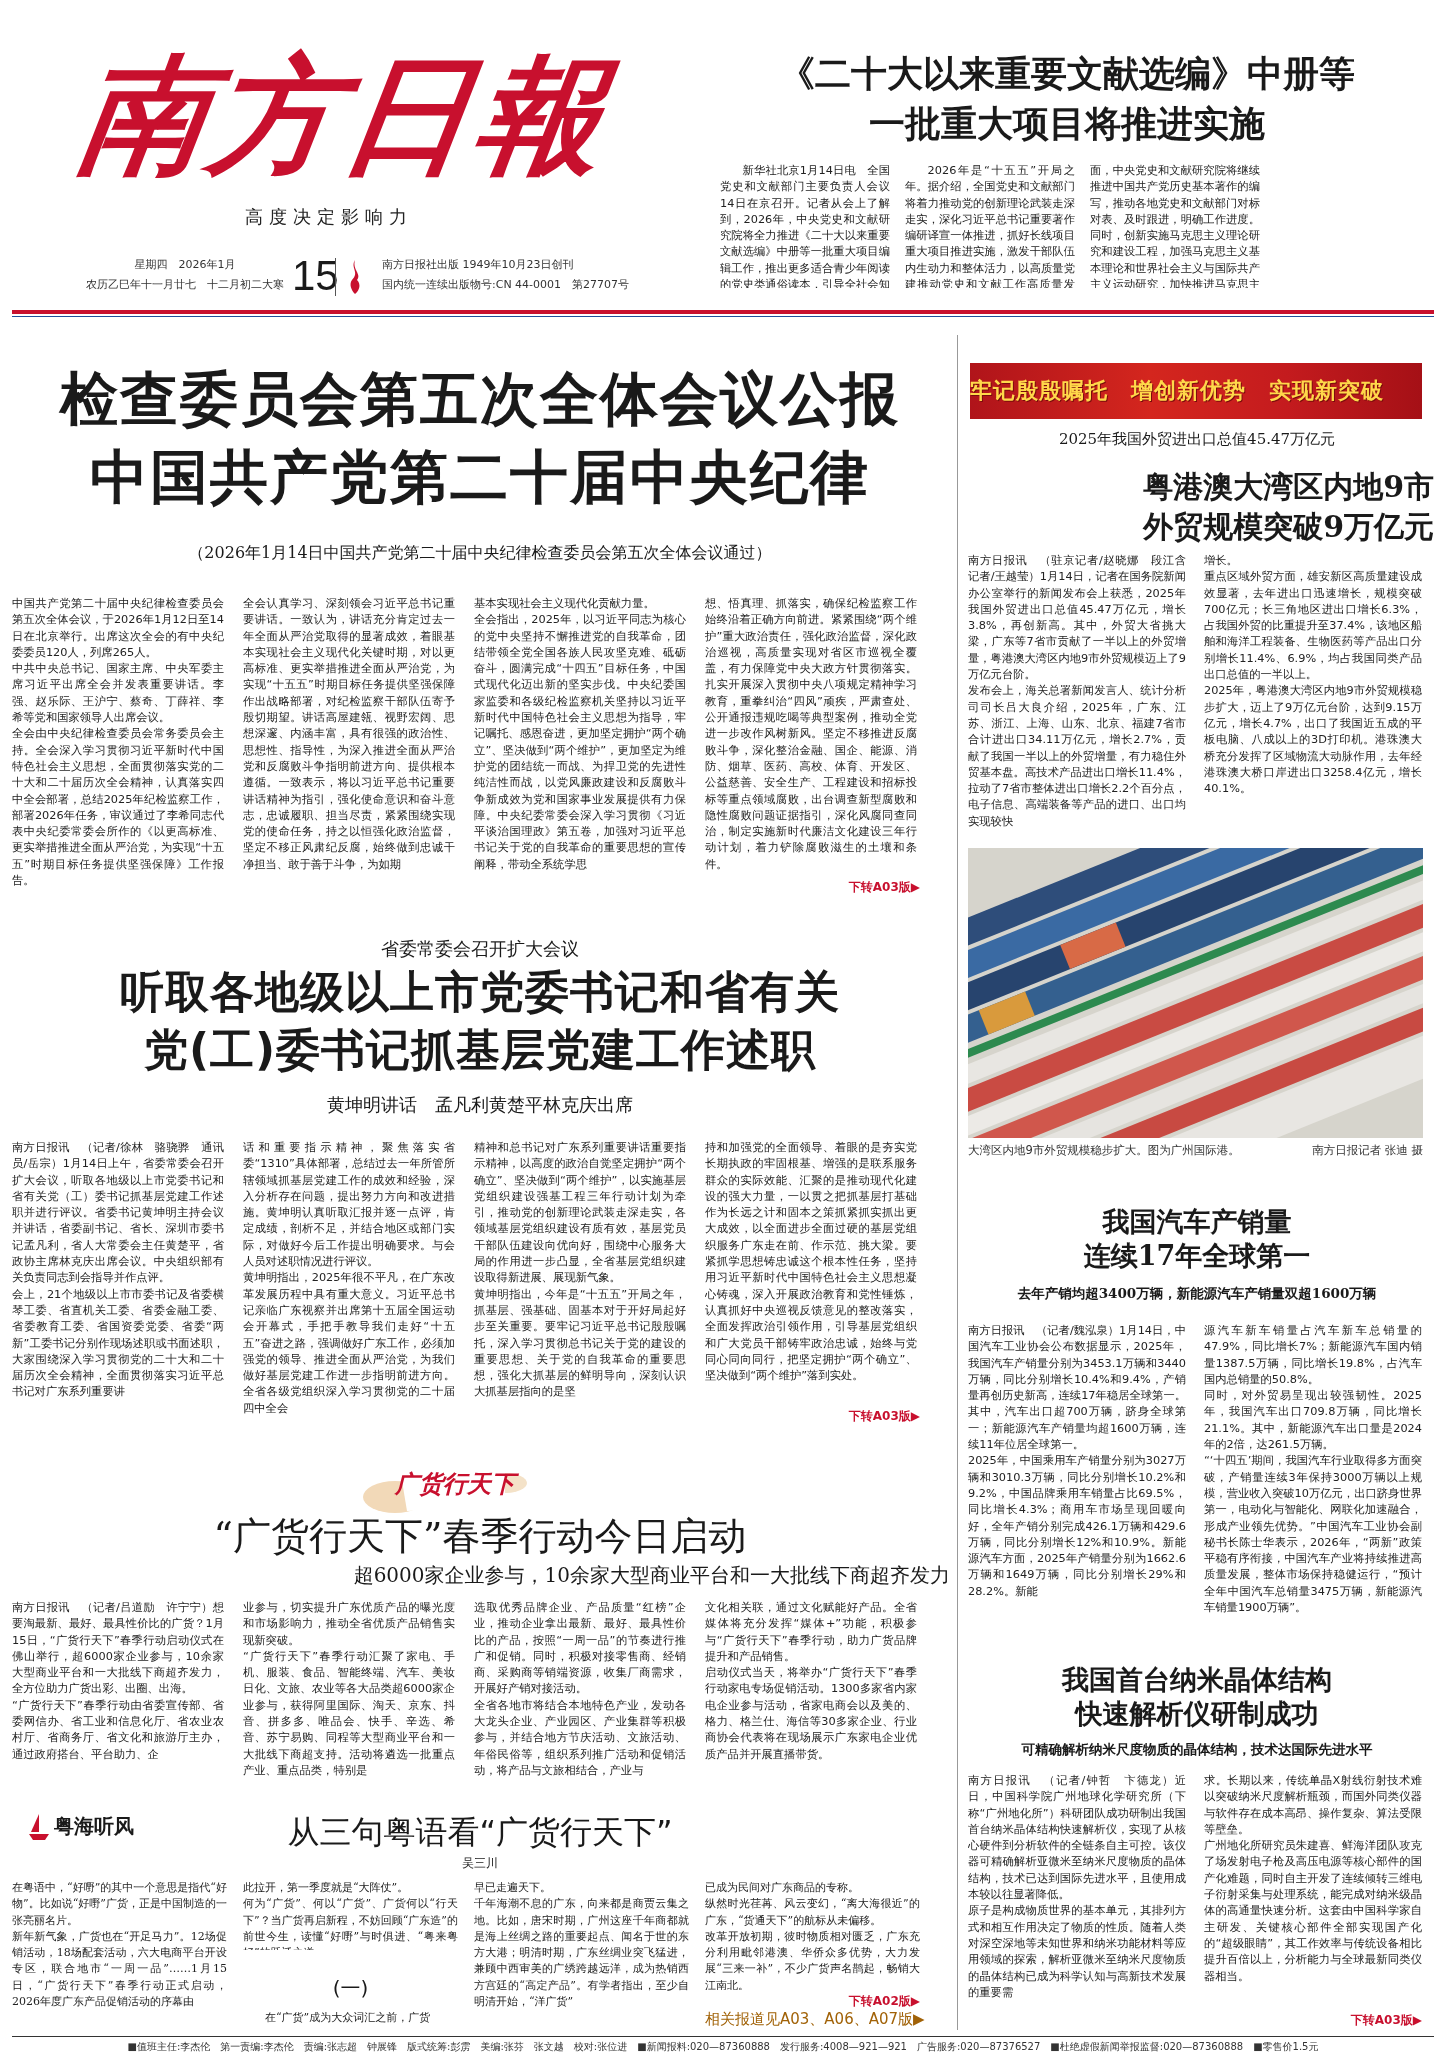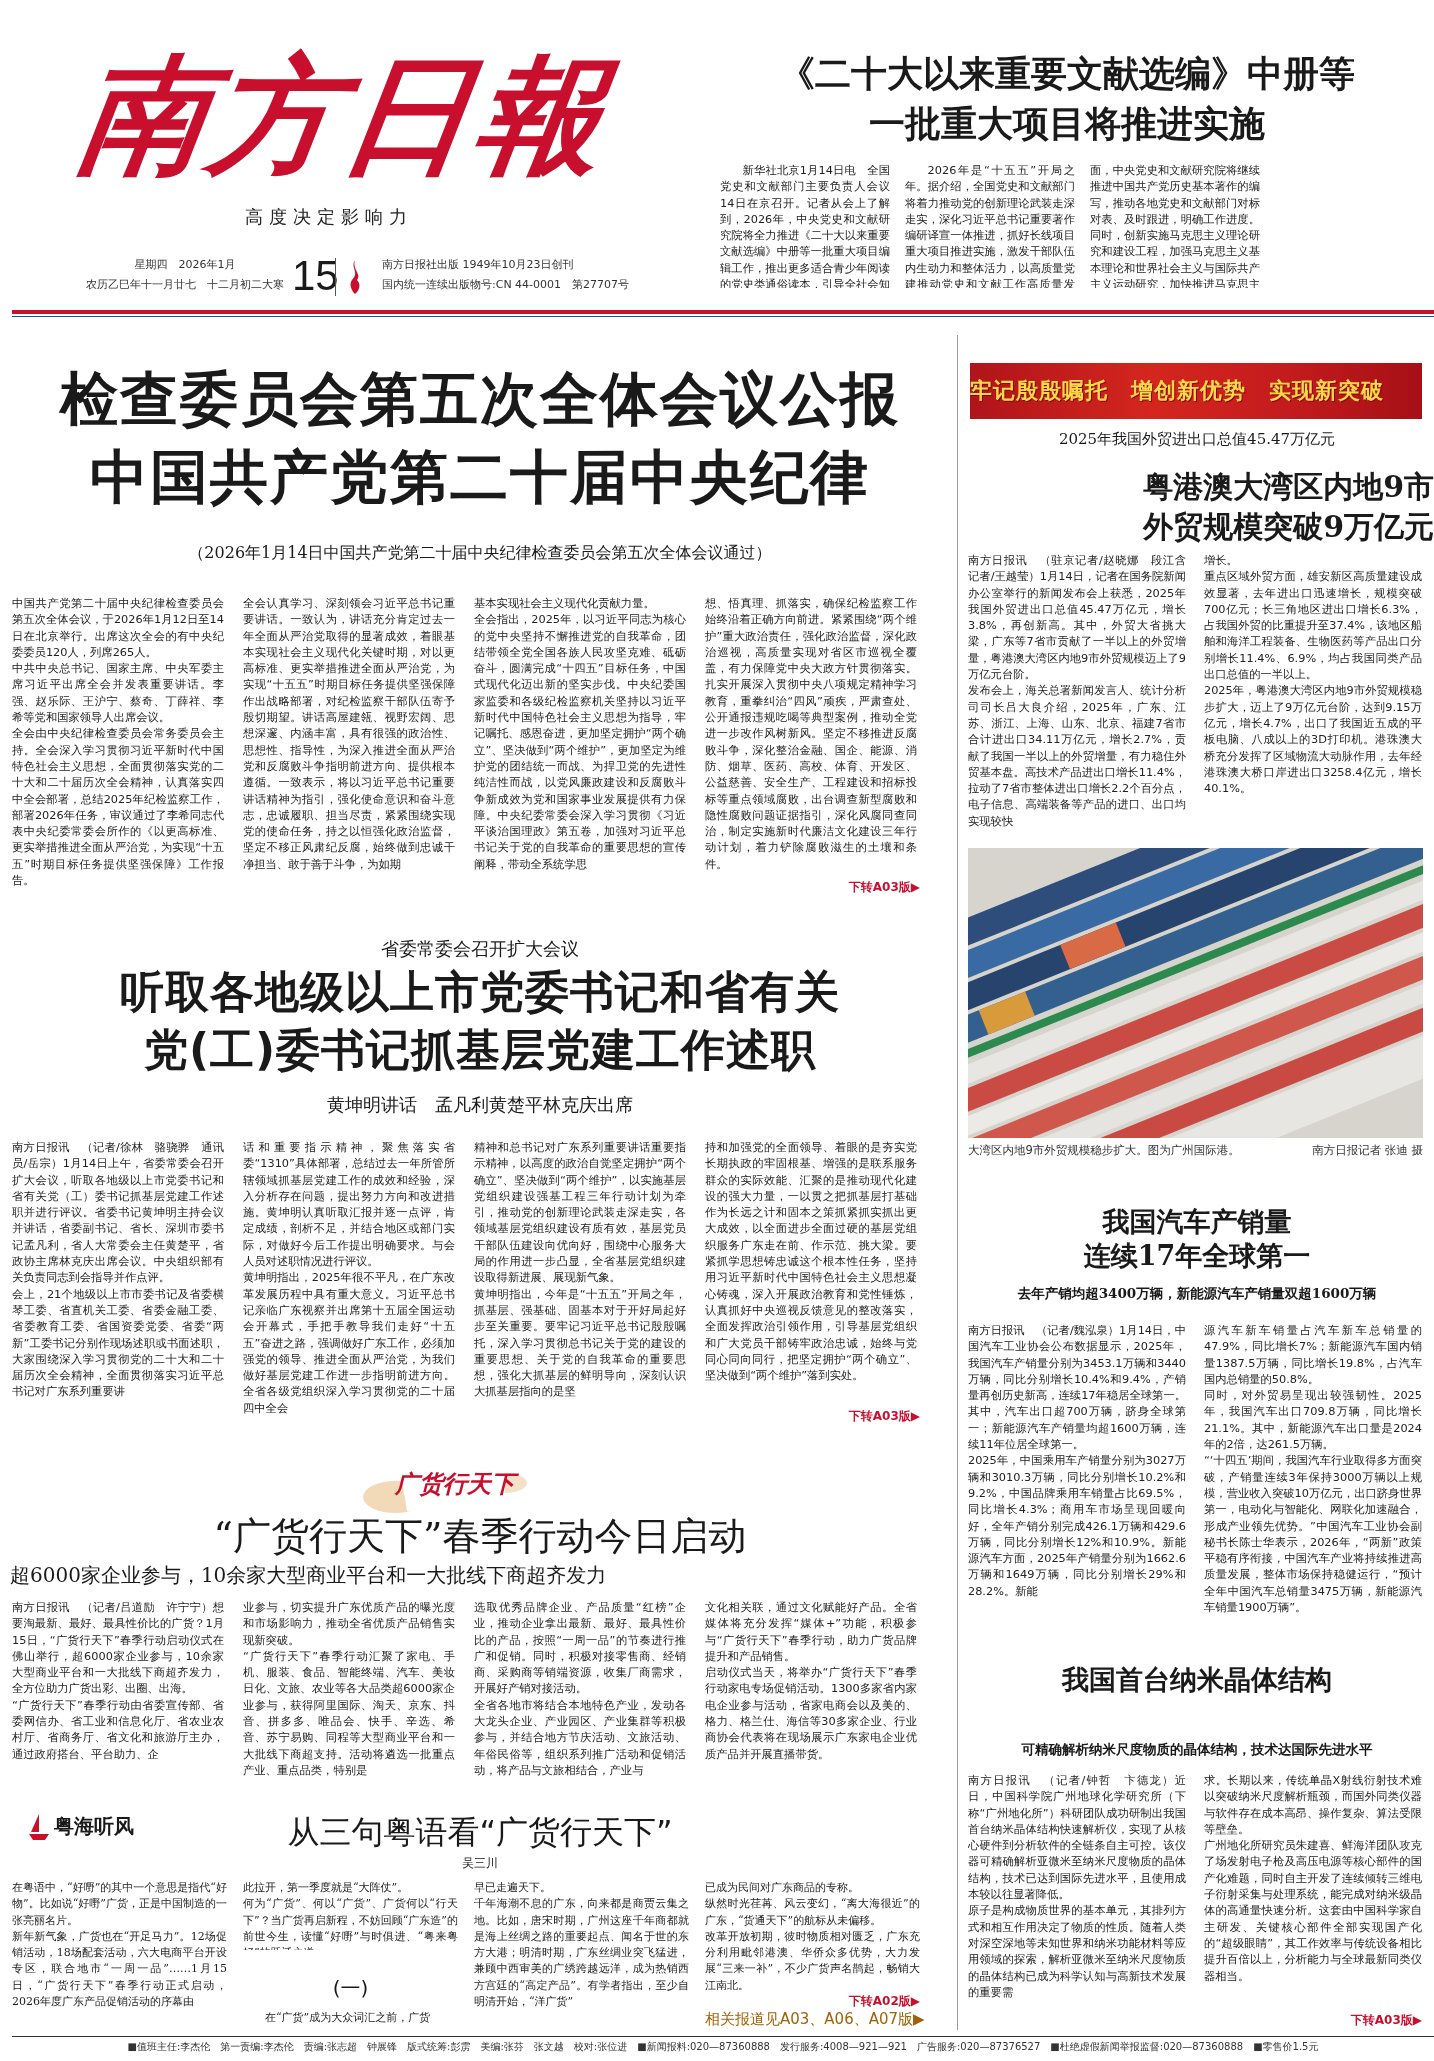--- a/index.html
+++ b/index.html
@@ -164,21 +164,21 @@
 
 <div class="abs tag">
   <svg width="180" height="56" viewBox="0 0 180 56">
     <ellipse cx="40" cy="34" rx="32" ry="16" fill="#f2d9b8"></ellipse>
     <ellipse cx="150" cy="20" rx="22" ry="10" fill="#f4e2c8"></ellipse>
     <path d="M46 12 L150 8 L150 44 L52 48Z" fill="#fff"></path>
   </svg>
 </div>
 <div class="abs" style="left:395px;top:1468px;font-size:24px;font-weight:bold;color:#c8102e;font-style:italic">广货行天下</div>
 <div class="abs" style="left:10px;top:1513px;width:940px;text-align:center;font-size:38px;line-height:46px;font-family:'DejaVu Serif',serif">“广货行天下”春季行动今日启动</div>
-<div class="abs" style="left:10px;top:1562px;width:940px;text-align:left;font-size:20px;font-family:'DejaVu Serif',serif">超6000家企业参与，10余家大型商业平台和一大批线下商超齐发力</div>
+<div class="abs" style="left:10px;top:1562px;width:940px;text-align:right;font-size:20px;font-family:'DejaVu Serif',serif">超6000家企业参与，10余家大型商业平台和一大批线下商超齐发力</div>
 <div class="abs col" style="left:12px;top:1600px;width:212px;height:185px;white-space:pre-line">南方日报讯　（记者/吕道励　许宁宁）想要淘最新、最好、最具性价比的广货？1月15日，“广货行天下”春季行动启动仪式在佛山举行，超6000家企业参与，10余家大型商业平台和一大批线下商超齐发力，全方位助力广货出彩、出圈、出海。
 “广货行天下”春季行动由省委宣传部、省委网信办、省工业和信息化厅、省农业农村厅、省商务厅、省文化和旅游厅主办，通过政府搭台、平台助力、企</div>
 <div class="abs col" style="left:243px;top:1600px;width:212px;height:185px;white-space:pre-line">业参与，切实提升广东优质产品的曝光度和市场影响力，推动全省优质产品销售实现新突破。
 “广货行天下”春季行动汇聚了家电、手机、服装、食品、智能终端、汽车、美妆日化、文旅、农业等各大品类超6000家企业参与，获得阿里国际、淘天、京东、抖音、拼多多、唯品会、快手、辛选、希音、苏宁易购、同程等大型商业平台和一大批线下商超支持。活动将遴选一批重点产业、重点品类，特别是</div>
 <div class="abs col" style="left:474px;top:1600px;width:212px;height:185px;white-space:pre-line">选取优秀品牌企业、产品质量“红榜”企业，推动企业拿出最新、最好、最具性价比的产品，按照“一周一品”的节奏进行推广和促销。同时，积极对接零售商、经销商、采购商等销端资源，收集厂商需求，开展好产销对接活动。
 全省各地市将结合本地特色产业，发动各大龙头企业、产业园区、产业集群等积极参与，并结合地方节庆活动、文旅活动、年俗民俗等，组织系列推广活动和促销活动，将产品与文旅相结合，产业与</div>
 <div class="abs col" style="left:705px;top:1600px;width:212px;height:185px;white-space:pre-line">文化相关联，通过文化赋能好产品。全省媒体将充分发挥“媒体+”功能，积极参与“广货行天下”春季行动，助力广货品牌提升和产品销售。
 启动仪式当天，将举办“广货行天下”春季行动家电专场促销活动。1300多家省内家电企业参与活动，省家电商会以及美的、格力、格兰仕、海信等30多家企业、行业商协会代表将在现场展示广东家电企业优质产品并开展直播带货。</div>
 
 <div class="abs ysft">
@@ -201,20 +201,21 @@
 <div class="abs col serif" style="left:474px;top:1880px;width:215px;height:145px;white-space:pre-line;font-size:11px">早已走遍天下。
 千年海潮不息的广东，向来都是商贾云集之地。比如，唐宋时期，广州这座千年商都就是海上丝绸之路的重要起点、闻名于世的东方大港；明清时期，广东丝绸业突飞猛进，兼顾中西审美的广绣跨越远洋，成为热销西方宫廷的“高定产品”。有学者指出，至少自明清开始，“洋广货”</div>
 <div class="abs col serif" style="left:705px;top:1880px;width:215px;height:110px;white-space:pre-line;font-size:11px">已成为民间对广东商品的专称。
 纵然时光荏苒、风云变幻，“离大海很近”的广东，“货通天下”的航标从未偏移。
 改革开放初期，彼时物质相对匮乏，广东充分利用毗邻港澳、华侨众多优势，大力发展“三来一补”，不少广货声名鹊起，畅销大江南北。</div>
 <div class="abs more" style="left:780px;top:1993px;width:140px">下转A02版▶</div>
 <div class="abs" style="left:705px;top:2010px;width:240px;font-size:15px;color:#a16207">相关报道见A03、A06、A07版▶</div>
 
 <div class="abs h3" style="left:960px;top:1663px;width:474px;font-size:27px;line-height:34px">
   <div>我国首台纳米晶体结构</div>
+  <div>快速解析仪研制成功</div>
 </div>
 <div class="abs" style="left:960px;top:1741px;width:474px;text-align:center;font-size:13.5px;font-weight:bold">可精确解析纳米尺度物质的晶体结构，技术达国际先进水平</div>
 <div class="abs col" style="left:968px;top:1773px;width:218px;height:258px;white-space:pre-line">南方日报讯　（记者/钟哲　卞德龙）近日，中国科学院广州地球化学研究所（下称“广州地化所”）科研团队成功研制出我国首台纳米晶体结构快速解析仪，实现了从核心硬件到分析软件的全链条自主可控。该仪器可精确解析亚微米至纳米尺度物质的晶体结构，技术已达到国际先进水平，且使用成本较以往显著降低。
 原子是构成物质世界的基本单元，其排列方式和相互作用决定了物质的性质。随着人类对深空深地等未知世界和纳米功能材料等应用领域的探索，解析亚微米至纳米尺度物质的晶体结构已成为科学认知与高新技术发展的重要需</div>
 <div class="abs col" style="left:1204px;top:1773px;width:218px;height:235px;white-space:pre-line">求。长期以来，传统单晶X射线衍射技术难以突破纳米尺度解析瓶颈，而国外同类仪器与软件存在成本高昂、操作复杂、算法受限等壁垒。
 广州地化所研究员朱建喜、鲜海洋团队攻克了场发射电子枪及高压电源等核心部件的国产化难题，同时自主开发了连续倾转三维电子衍射采集与处理系统，能完成对纳米级晶体的高通量快速分析。这套由中国科学家自主研发、关键核心部件全部实现国产化的“超级眼睛”，其工作效率与传统设备相比提升百倍以上，分析能力与全球最新同类仪器相当。</div>
 <div class="abs more" style="left:1282px;top:2012px;width:140px">下转A03版▶</div>
 
 <div class="abs vrule" style="left:957px;top:335px;height:1695px"></div>
 

